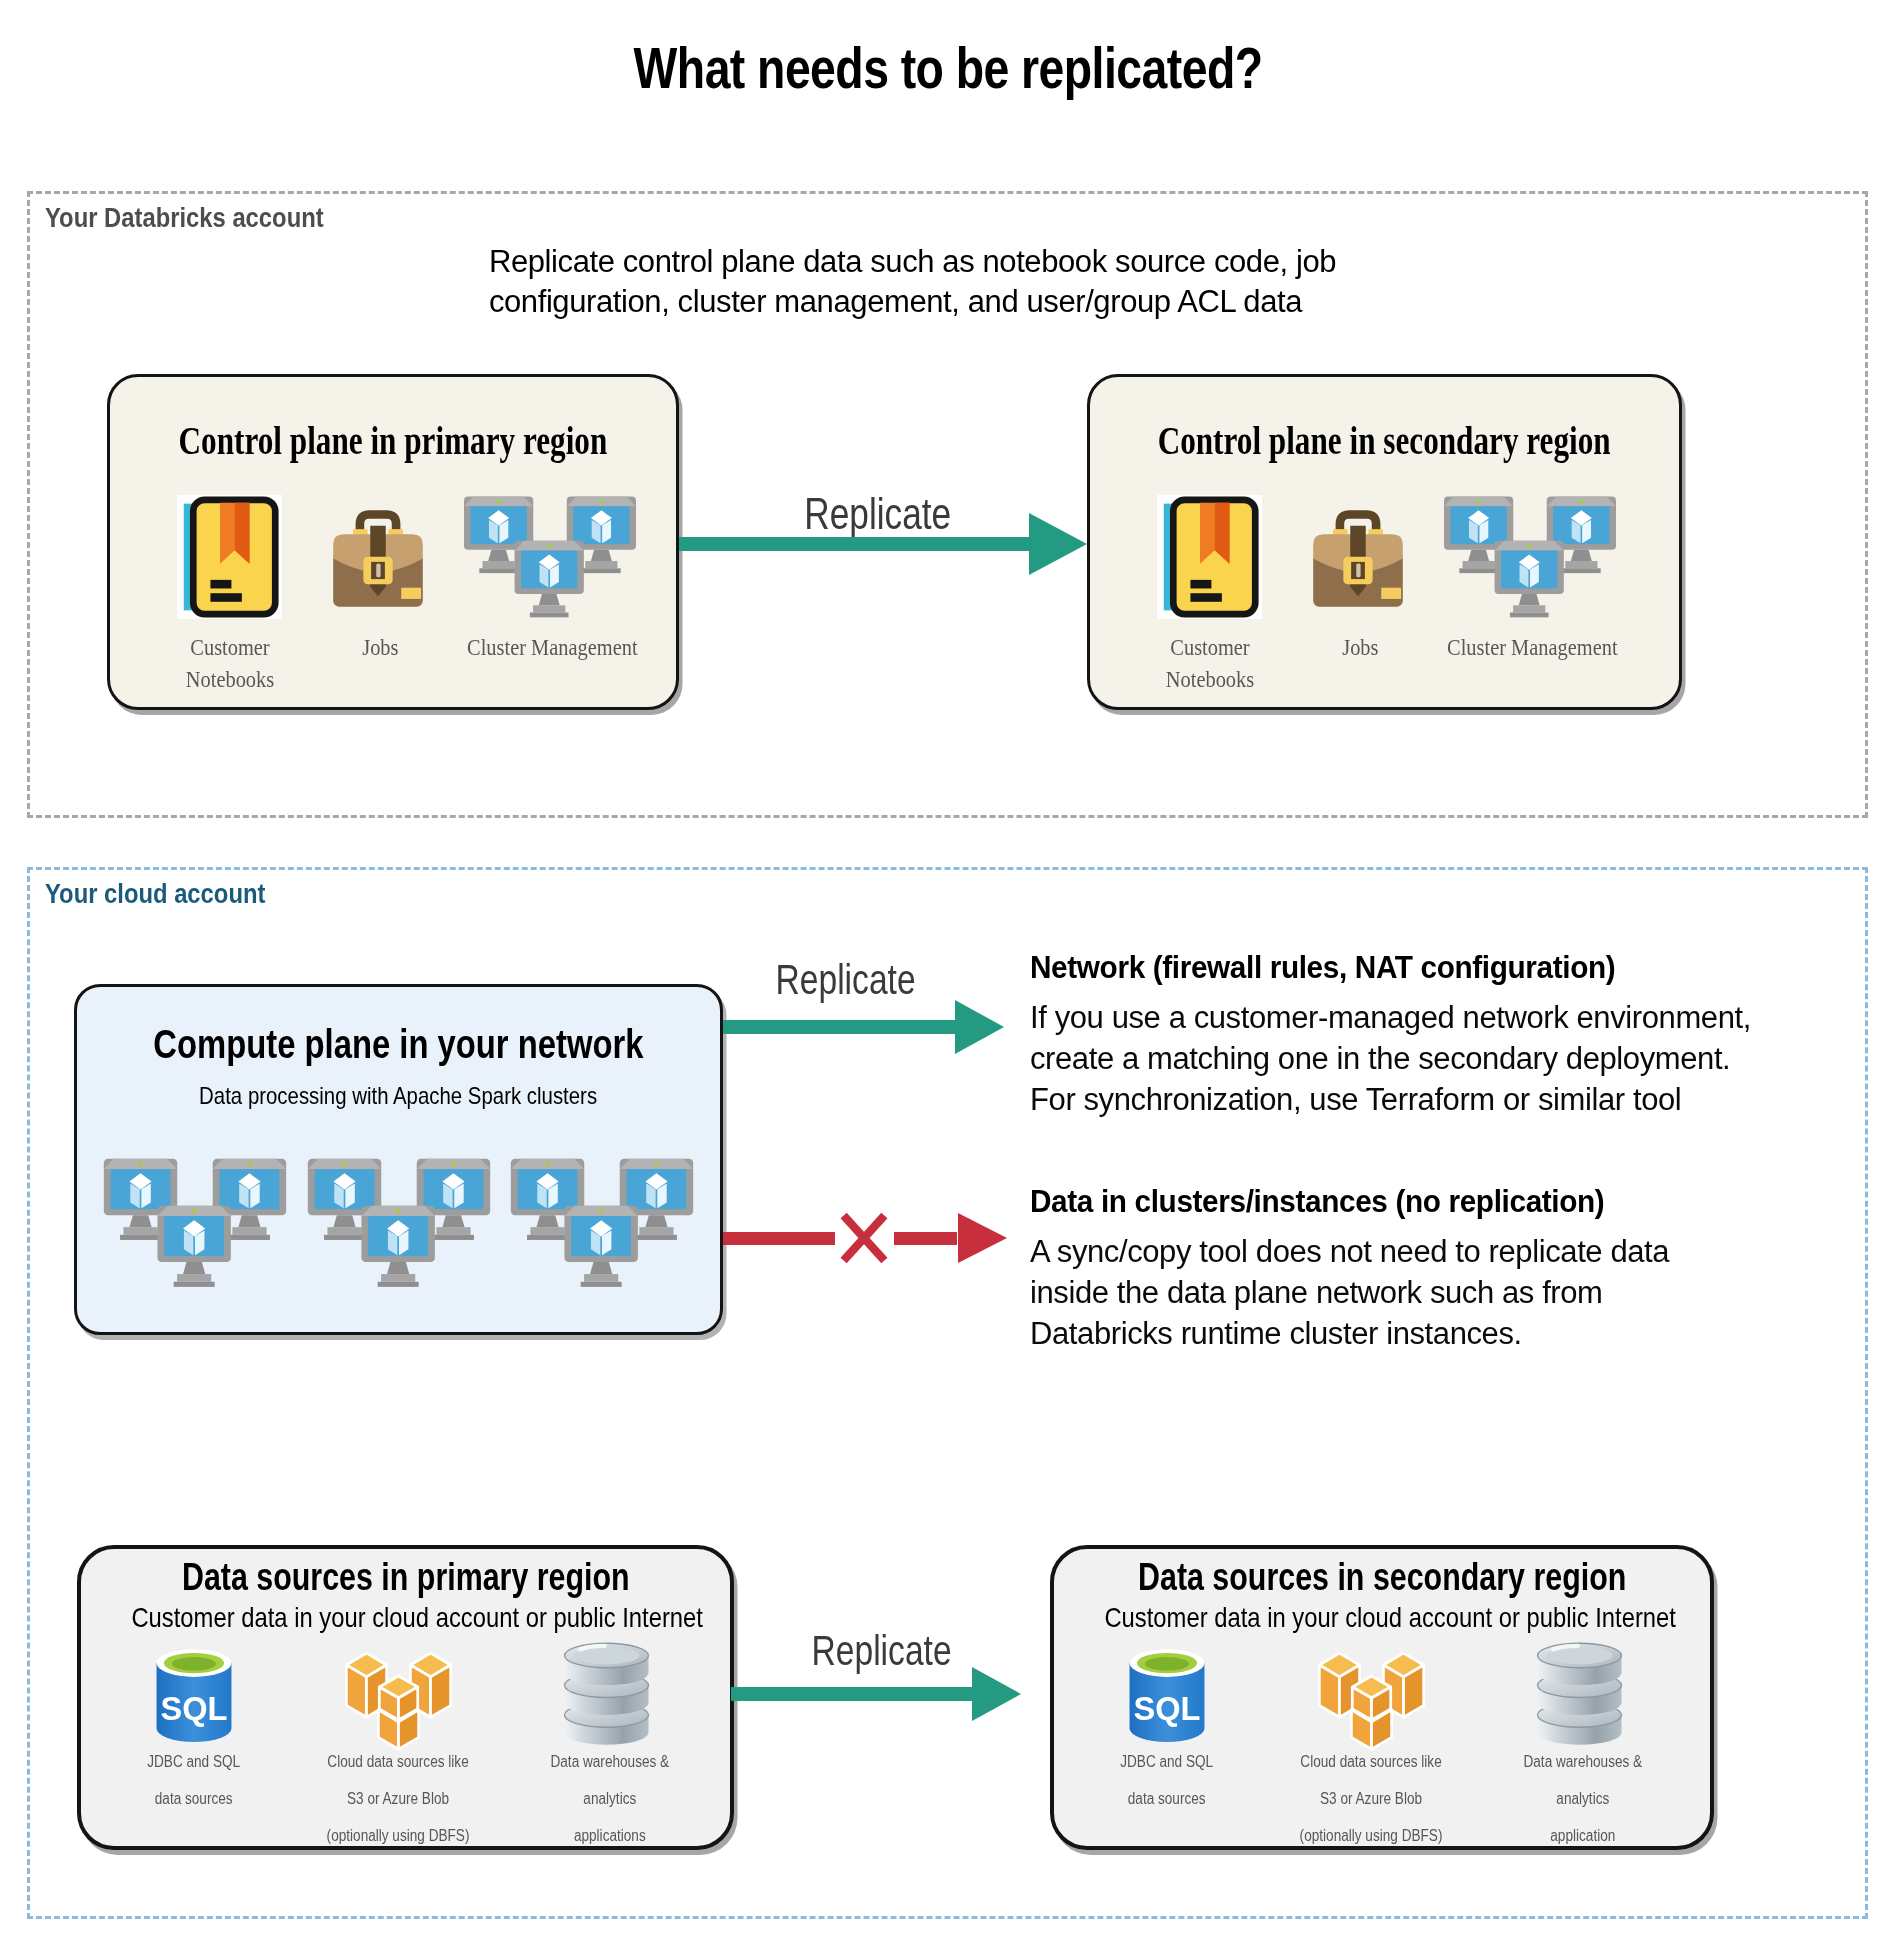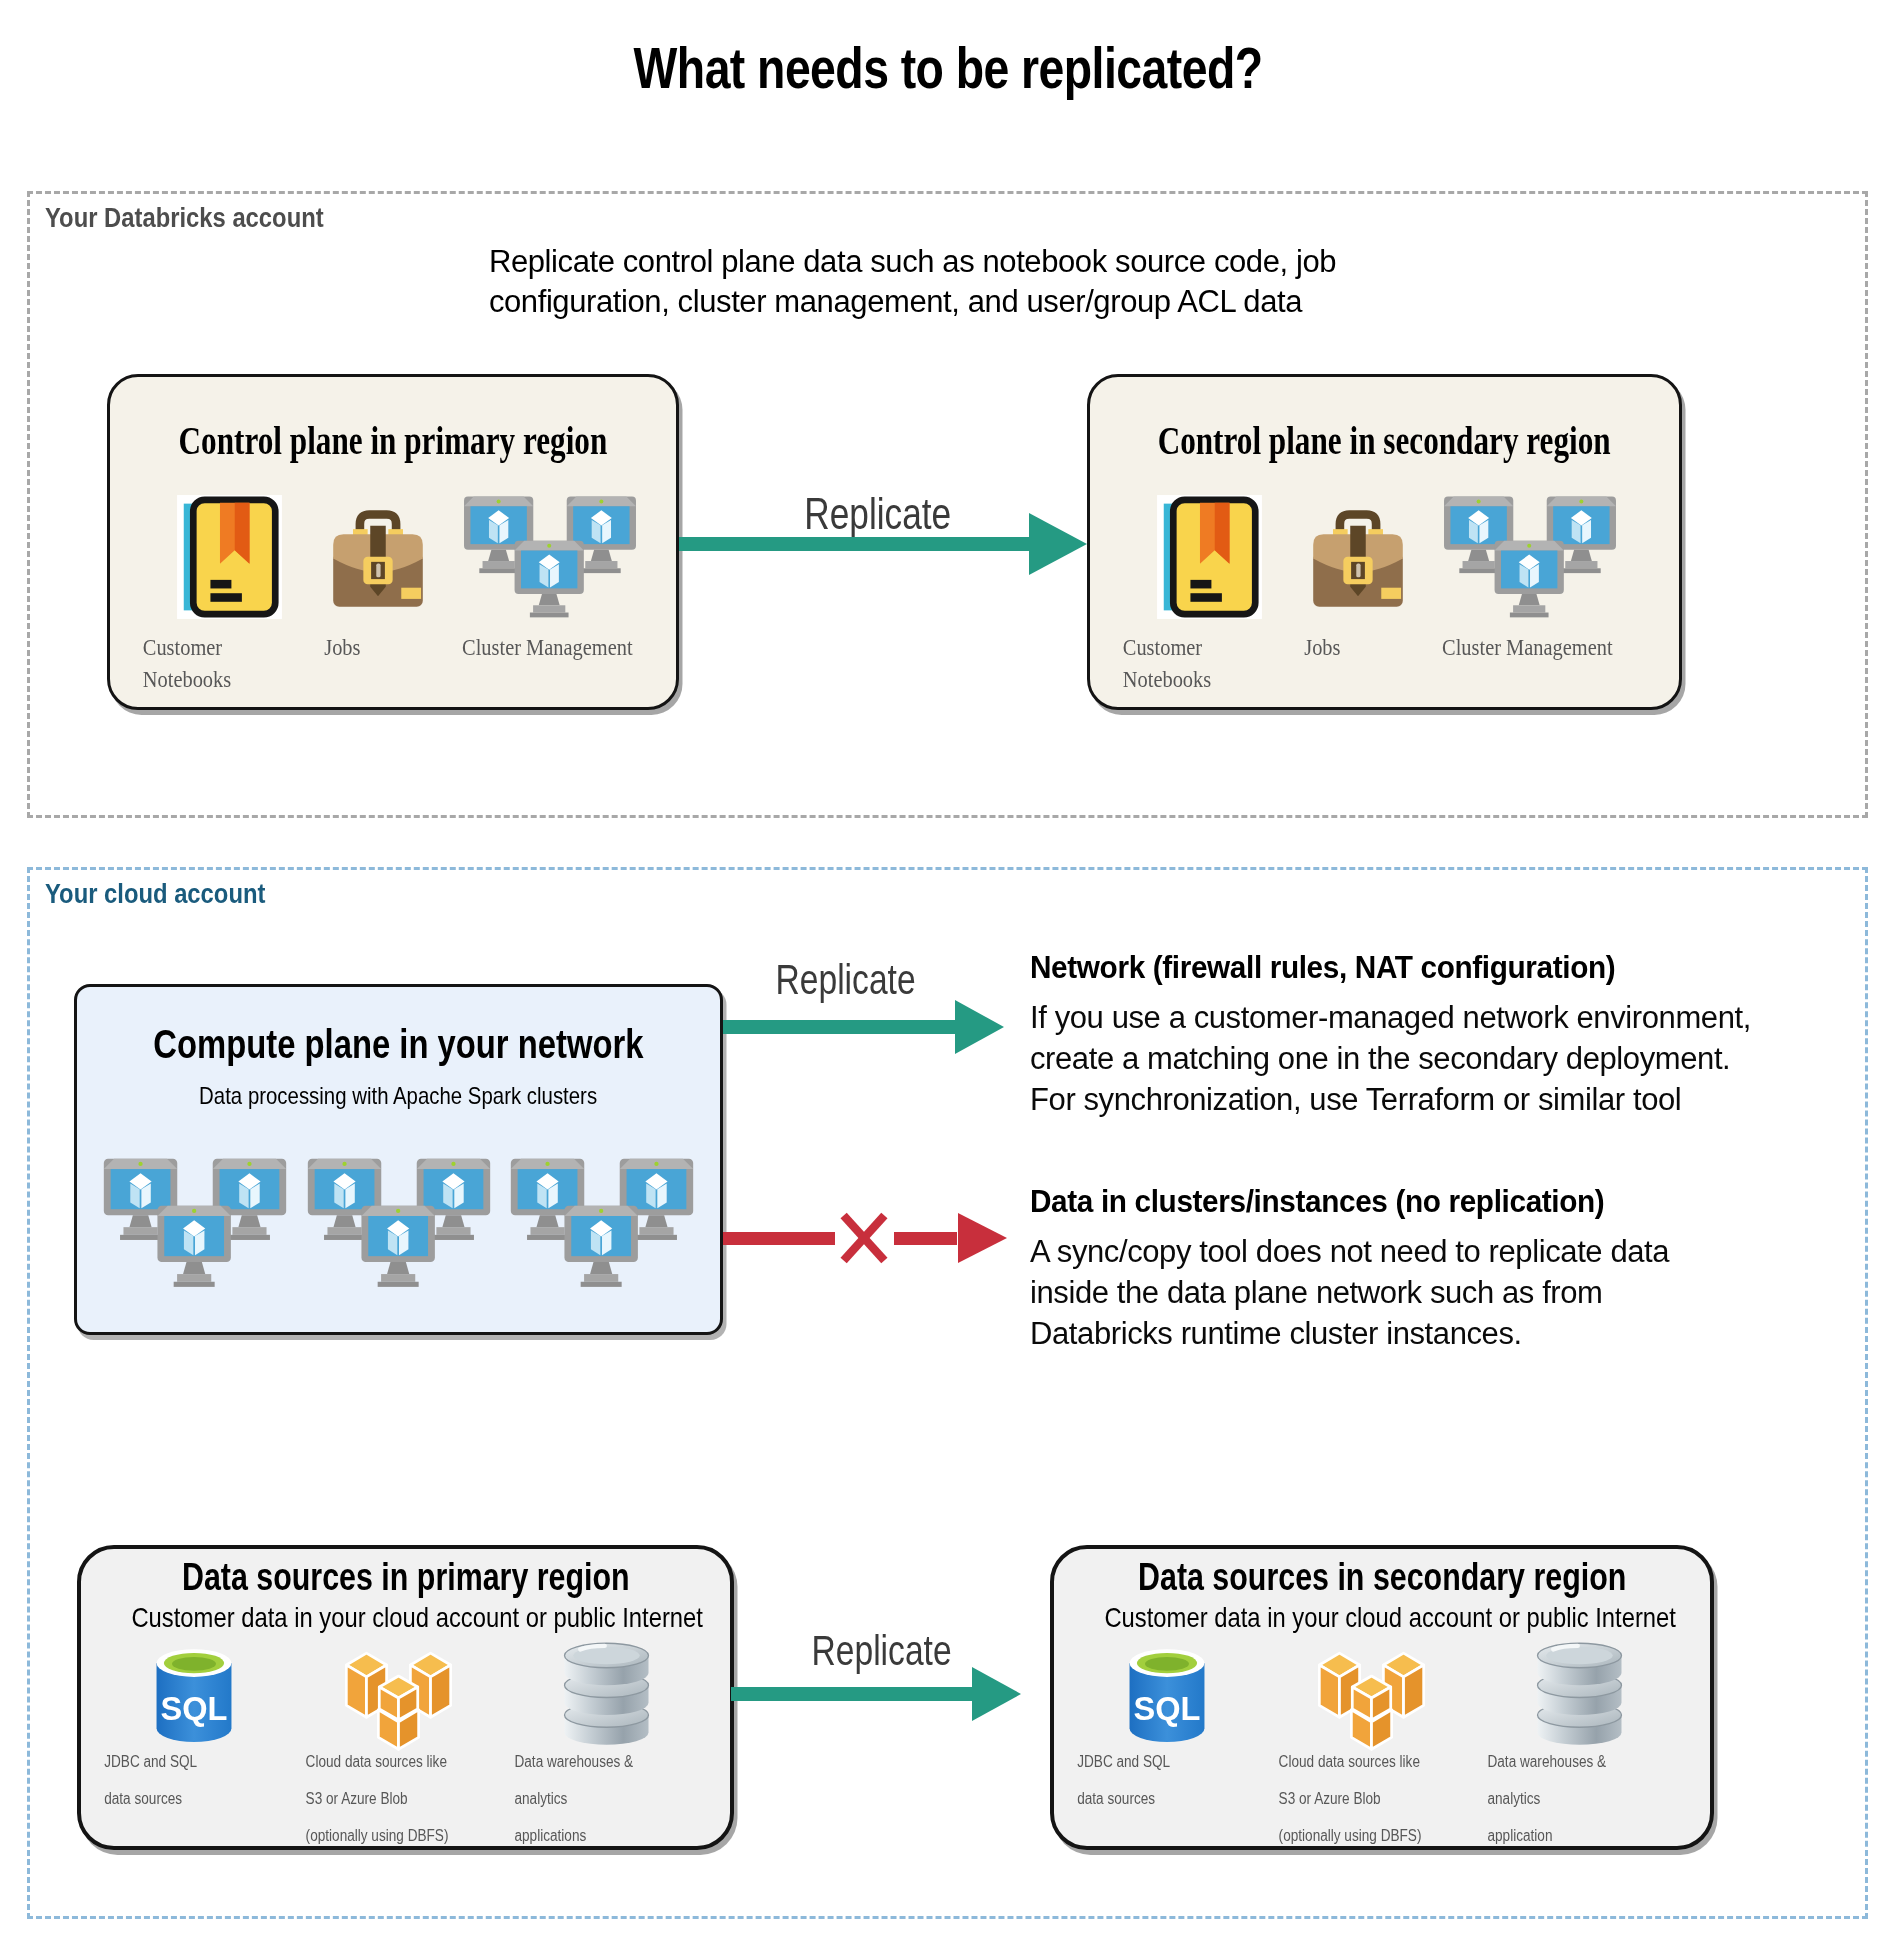--- a/index.html
+++ b/index.html
@@ -27,40 +27,40 @@
 
   .bigbox { box-sizing:border-box; background:#f5f2e9; border:3.5px solid #141414; border-radius:31px;
             box-shadow:3.5px 4.9px 0 rgba(0,0,0,0.35);font-family:Liberation Serif, serif; }
   .cp1 { left:77px;  top:180px; width:572px; height:336px; }
   .cp2 { left:1057px; top:180px; width:595px; height:336px; }
   .box-title { left:0; top:41px; width:100%; text-align:center; font-size:39px; font-weight:bold; }
 
   .cp-icon-notebook  { left:67px;  top:118px; width:105px; height:124px; }
   .cp-icon-briefcase { left:212px; top:128px; width:112px; height:112px; }
   .cp-icon-cluster   { left:352px; top:118px; width:176px; height:128px; }
-  .cap { font-size:24px; line-height:32px; color:#575757; text-align:left; white-space:pre-line; }
+  .cap { font-size:24px; line-height:32px; color:#575757; text-align:center; white-space:pre-line; }
   .cp-cap1 { left:24.6px;  top:254px; width:190px; }
   .cp-cap2 { left:211px; top:254px; width:119px; }
   .cp-cap3 { left:337px; top:254px; width:211px; }
 
   .replicate-label { width:281px; text-align:center; font-size:44px; color:#3a3a3a; }
 
   .arrow { }
   .arrow .shaft { position:absolute; background:#259a83; height:14px; }
   .arrow .head  { position:absolute; width:0; height:0; border-style:solid; border-color:transparent; }
   .teal .shaft { background:#259a83; }
   .red  .shaft { background:#c82f3c; }
 
   .a1 { left:649px; top:319px; width:409px; height:62px; }
   .a1 .shaft { left:0; top:24px; width:350px; }
   .a1 .head  { left:350px; top:0; border-width:31px 0 31px 58px; border-left-color:#259a83; }
   .l1 { left:707px; top:295px; }
 
   .compute { left:44px; top:114px; width:649px; height:351px; box-sizing:border-box;
-             background:#e9f1fb; border:3.5px solid #141414; border-radius:16px;
+             background:#e9f1fb; border:3.5px solid #141414; border-radius:26px;
              box-shadow:3.5px 4.9px 0 rgba(0,0,0,0.3); }
   .compute-title { left:0; top:34px; width:100%; text-align:center; font-size:41px; font-weight:bold; }
   .compute-sub   { left:0; top:95px; width:100%; text-align:center; font-size:24px; }
   .cluster-row { left:0; top:170px; width:100%; display:flex; justify-content:center; gap:17.6px; }
   .cluster-row svg { width:186px; height:136px; }
 
   .a2 { left:693px; top:130px; width:281px; height:53px; }
   .a2 .shaft { left:0; top:19.7px; width:232px; }
   .a2 .head  { left:232px; top:0; border-width:27px 0 27px 49px; border-left-color:#259a83; }
   .l2 { left:675px; top:86px; font-size:42px; }

